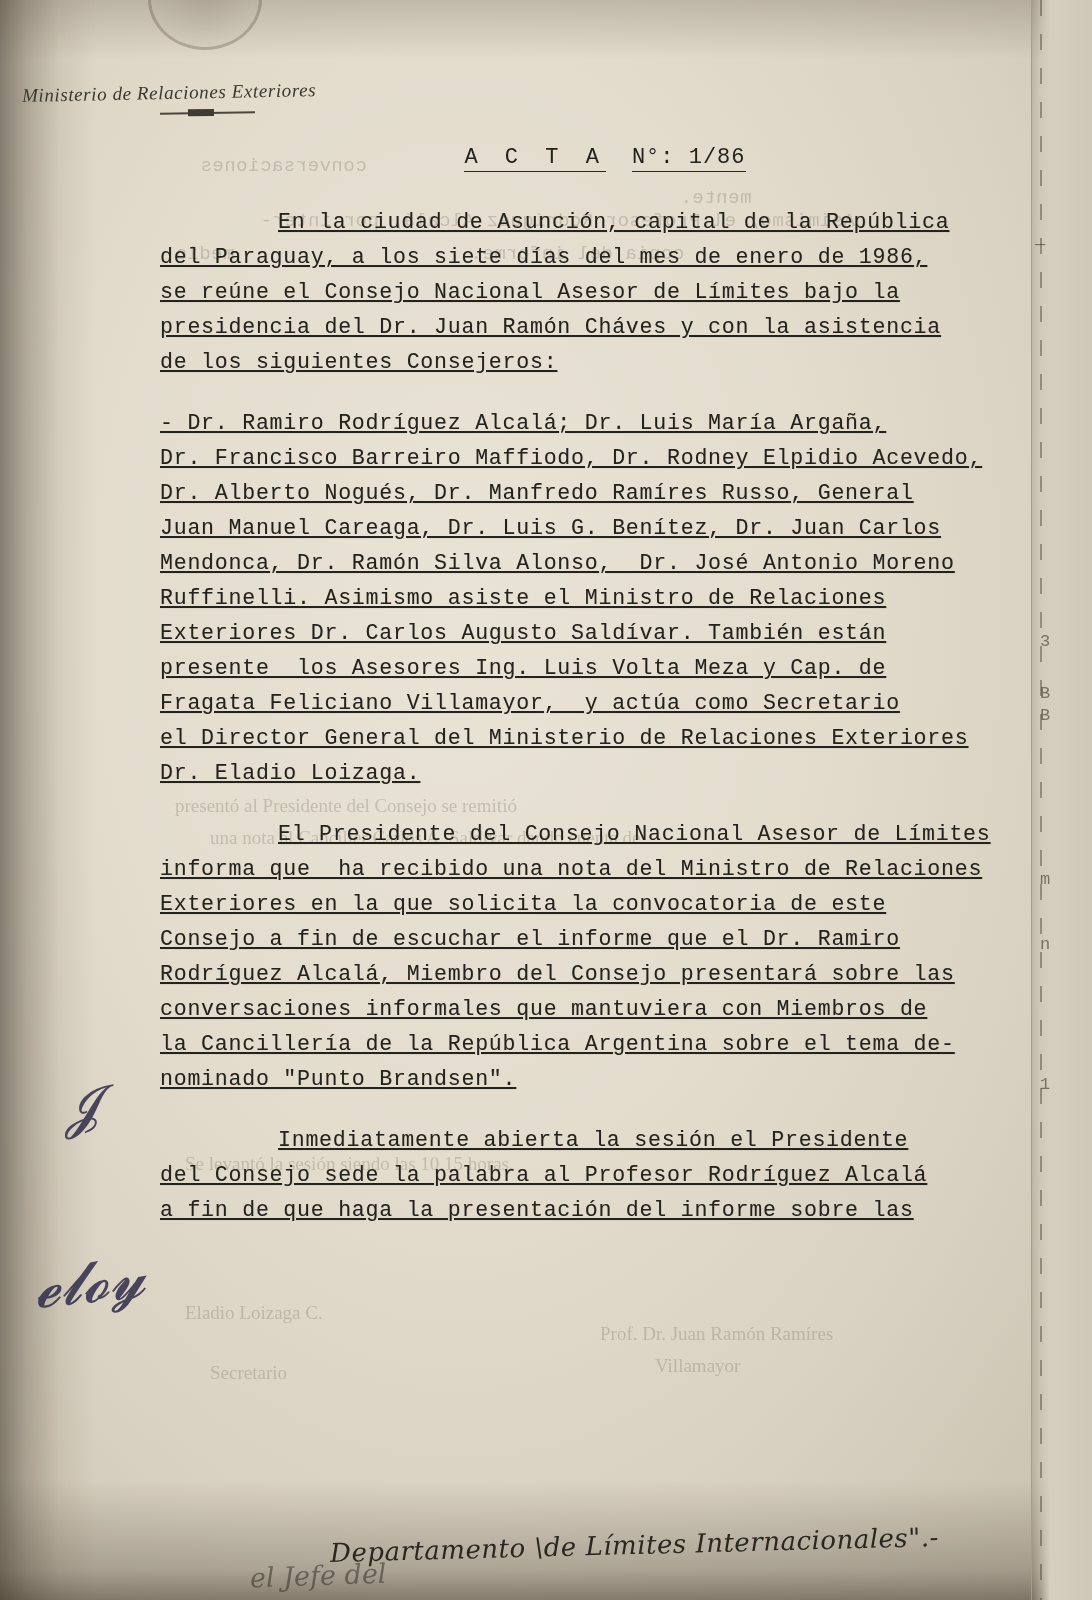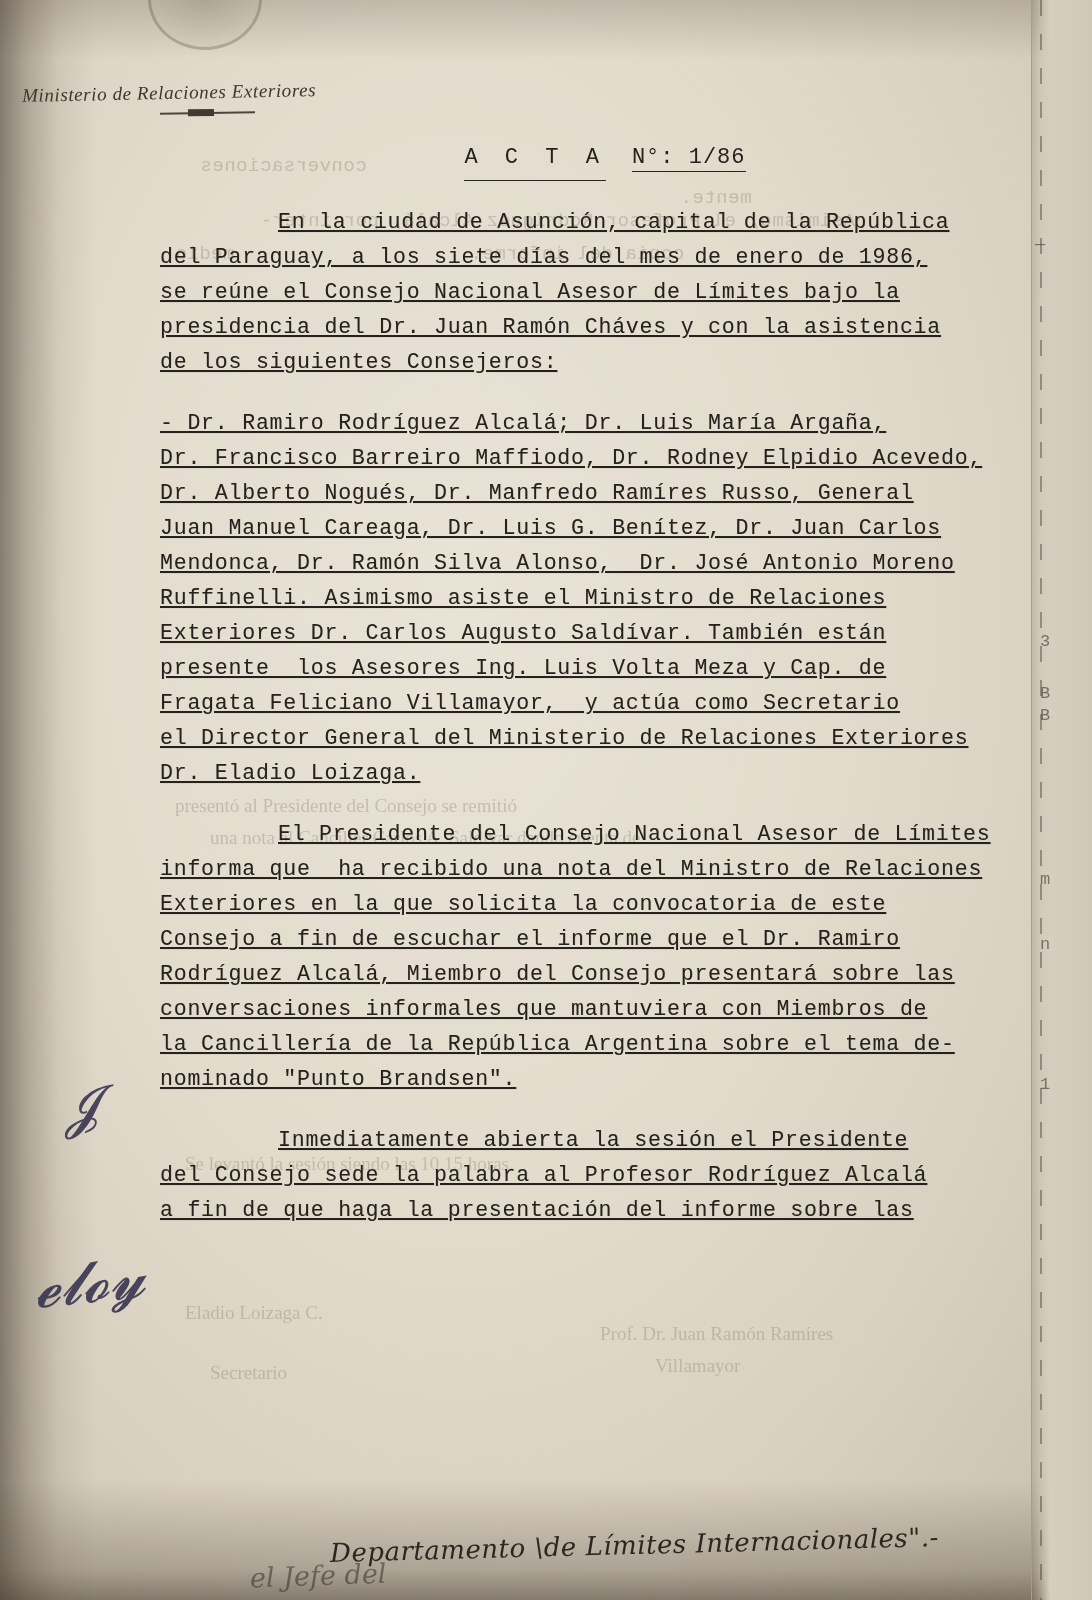--- a/index.html
+++ b/index.html
@@ -135,21 +135,21 @@
   }
   .title {
     text-align: center;
     margin-left: 30px;
     margin-bottom: 30px;
     font-size: 22px;
     letter-spacing: 1px;
   }
   .title .acta {
     border-bottom: 1.5px solid #2a2722;
-    padding-bottom: 10px;
+    padding-bottom: 1px;
     letter-spacing: 7px;
   }
   .title .num {
     margin-left: 26px;
     border-bottom: 1.5px solid #2a2722;
     padding-bottom: 1px;
   }
   p.para {
     margin: 12px 0 26px 0;
     white-space: pre-wrap;

